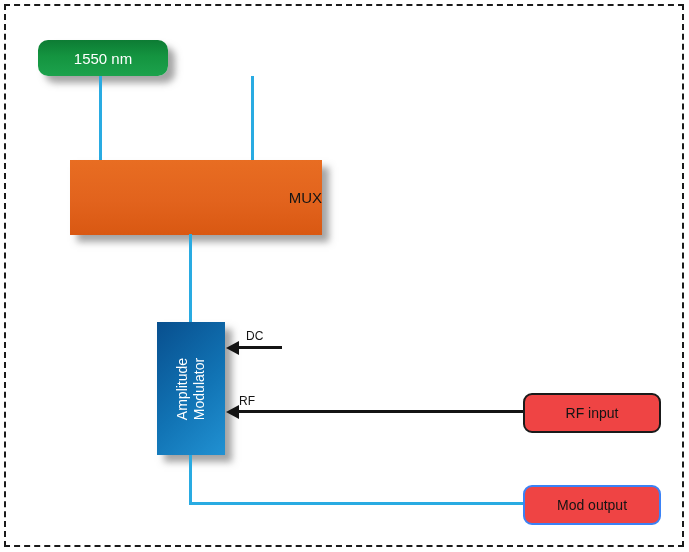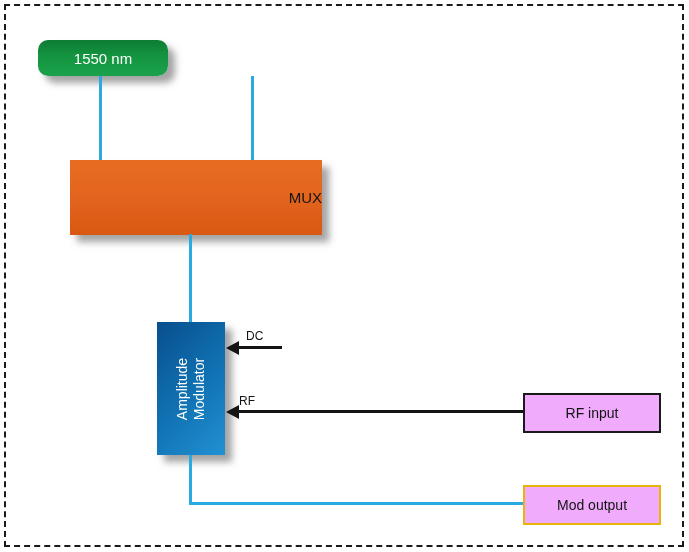--- a/index.html
+++ b/index.html
@@ -36,26 +36,27 @@
   }
   .modulator{
     background:linear-gradient(135deg,#084f8e 0%,#1173b4 55%,#2191d2 100%);
     color:#ffffff;
   }
   .mbc{
     background:linear-gradient(180deg,#a4abb2 0%,#8b949b 60%,#747d85 100%);
     color:#141414;
   }
   .outline-box{
-    background:#f0abfc;
+    background:#ef4444;
     color:#141414;
     font-size:14px;
+    border-radius:9px;
   }
   .rf-outline{border:2px solid #1a1a1a;}
-  .mod-outline{border:2px solid #eab308;}
+  .mod-outline{border:2px solid #3b82f6;}
   .fiber{
     position:absolute;
     background:#29abe2;
   }
   .wire{
     position:absolute;
     background:#141414;
   }
   .arrowhead{
     position:absolute;

